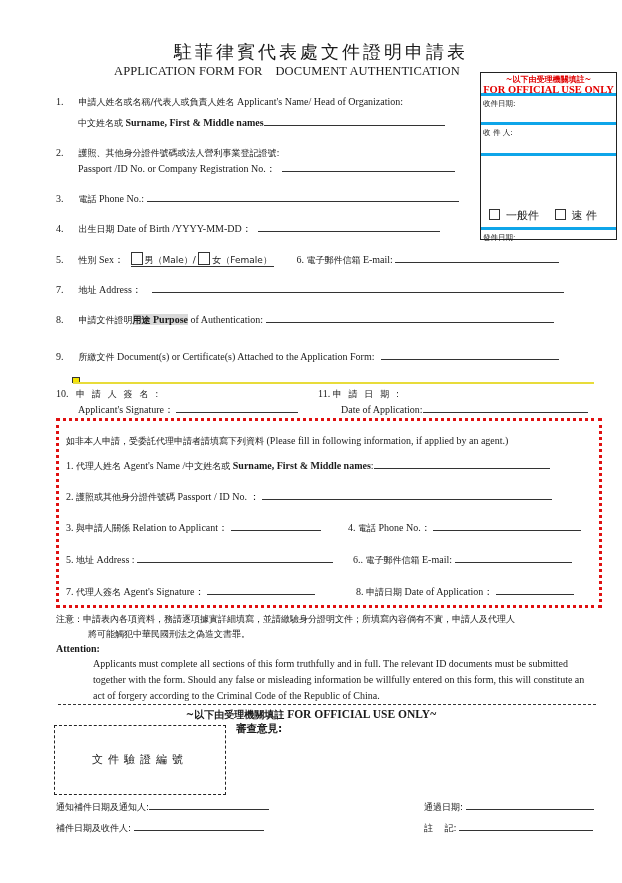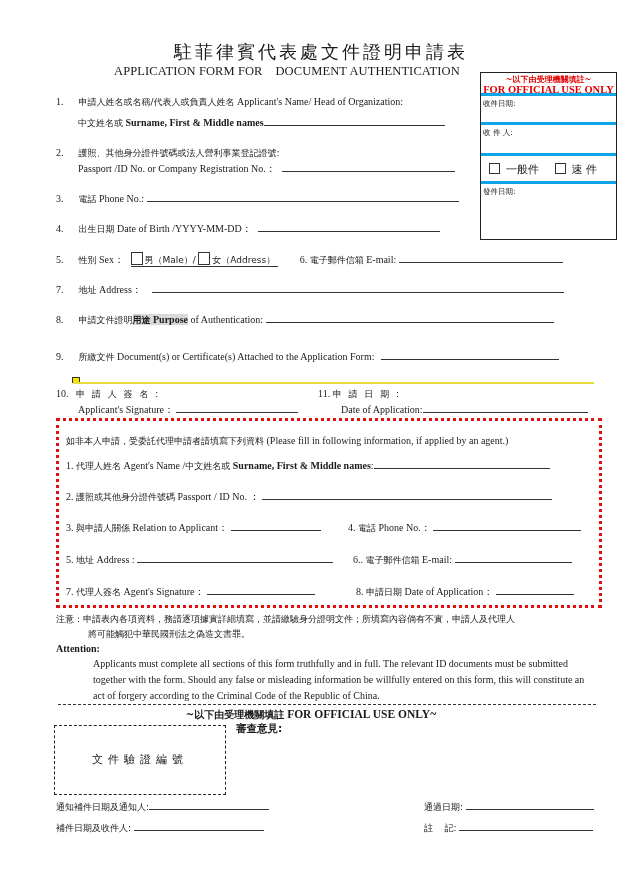--- a/index.html
+++ b/index.html
@@ -44,21 +44,21 @@
   <div class="cell off-head">
     <div class="l1">~以下由受理機關填註~</div>
     <div class="l2">FOR OFFICIAL USE ONLY</div>
   </div>
   <div class="cell off-small" style="height:29px;">
     <span>收件日期:</span>
   </div>
   <div class="cell off-small" style="height:31px;">
     <span>收 件 人:</span>
   </div>
-  <div class="cell" style="height:28px; font-size:11px; font-family:'DejaVu Sans',sans-serif; padding:6px 0 0 8px;">
+  <div class="cell" style="height:28px; font-size:11px; font-family:'DejaVu Sans',sans-serif; padding:6px 0 0 8px;margin-top:46px;">
     <span class="chk"></span><span style="margin-right:12px;">一般件</span>
     <span class="chk"></span><span>速 件</span>
   </div>
   <div class="cell off-small" style="height:27px;">
     <span>發件日期:</span>
   </div>
 </div>
 
 <div class="abs" style="left:56px; top:96px;">
   <span class="num">1.</span>
@@ -92,21 +92,21 @@
   <span>Date of Birth /YYYY-MM-DD：</span>
   <span class="line" style="width:182px; margin-left:4px;"></span>
 </div>
 
 <div class="abs" style="left:56px; top:252px;">
   <span class="num">5.</span>
   <span class="zh">性別</span>
   <span>Sex：</span>
   <span style="border-bottom:1px solid #333; padding-bottom:1px; margin-left:4px;">
     <span class="sexbox"></span><span class="zh">男（Male）/</span>
-    <span class="sexbox"></span><span class="zh">女（Address）</span>
+    <span class="sexbox"></span><span class="zh">女（Female）</span>
   </span>
   <span style="margin-left:22px;">6.</span>
   <span class="zh">電子郵件信箱</span>
   <span>E-mail:</span>
   <span class="line" style="width:164px;"></span>
 </div>
 
 <div class="abs" style="left:56px; top:283px;">
   <span class="num">7.</span>
   <span class="zh">地址</span>

